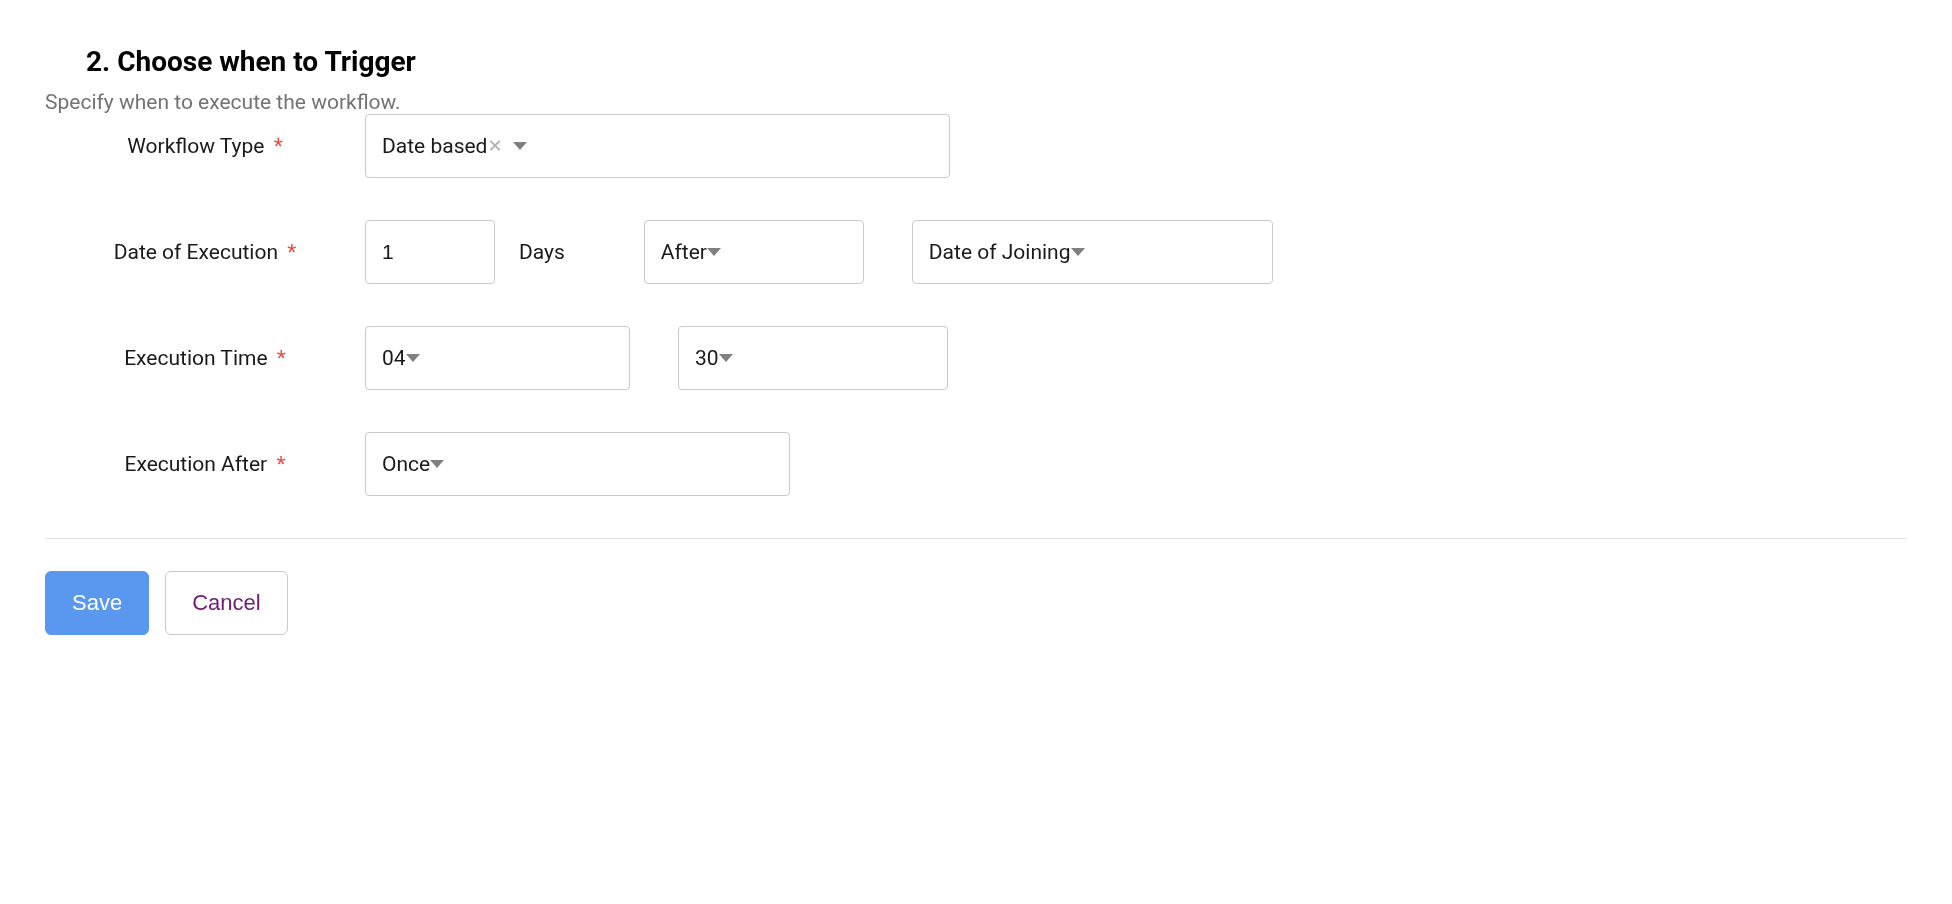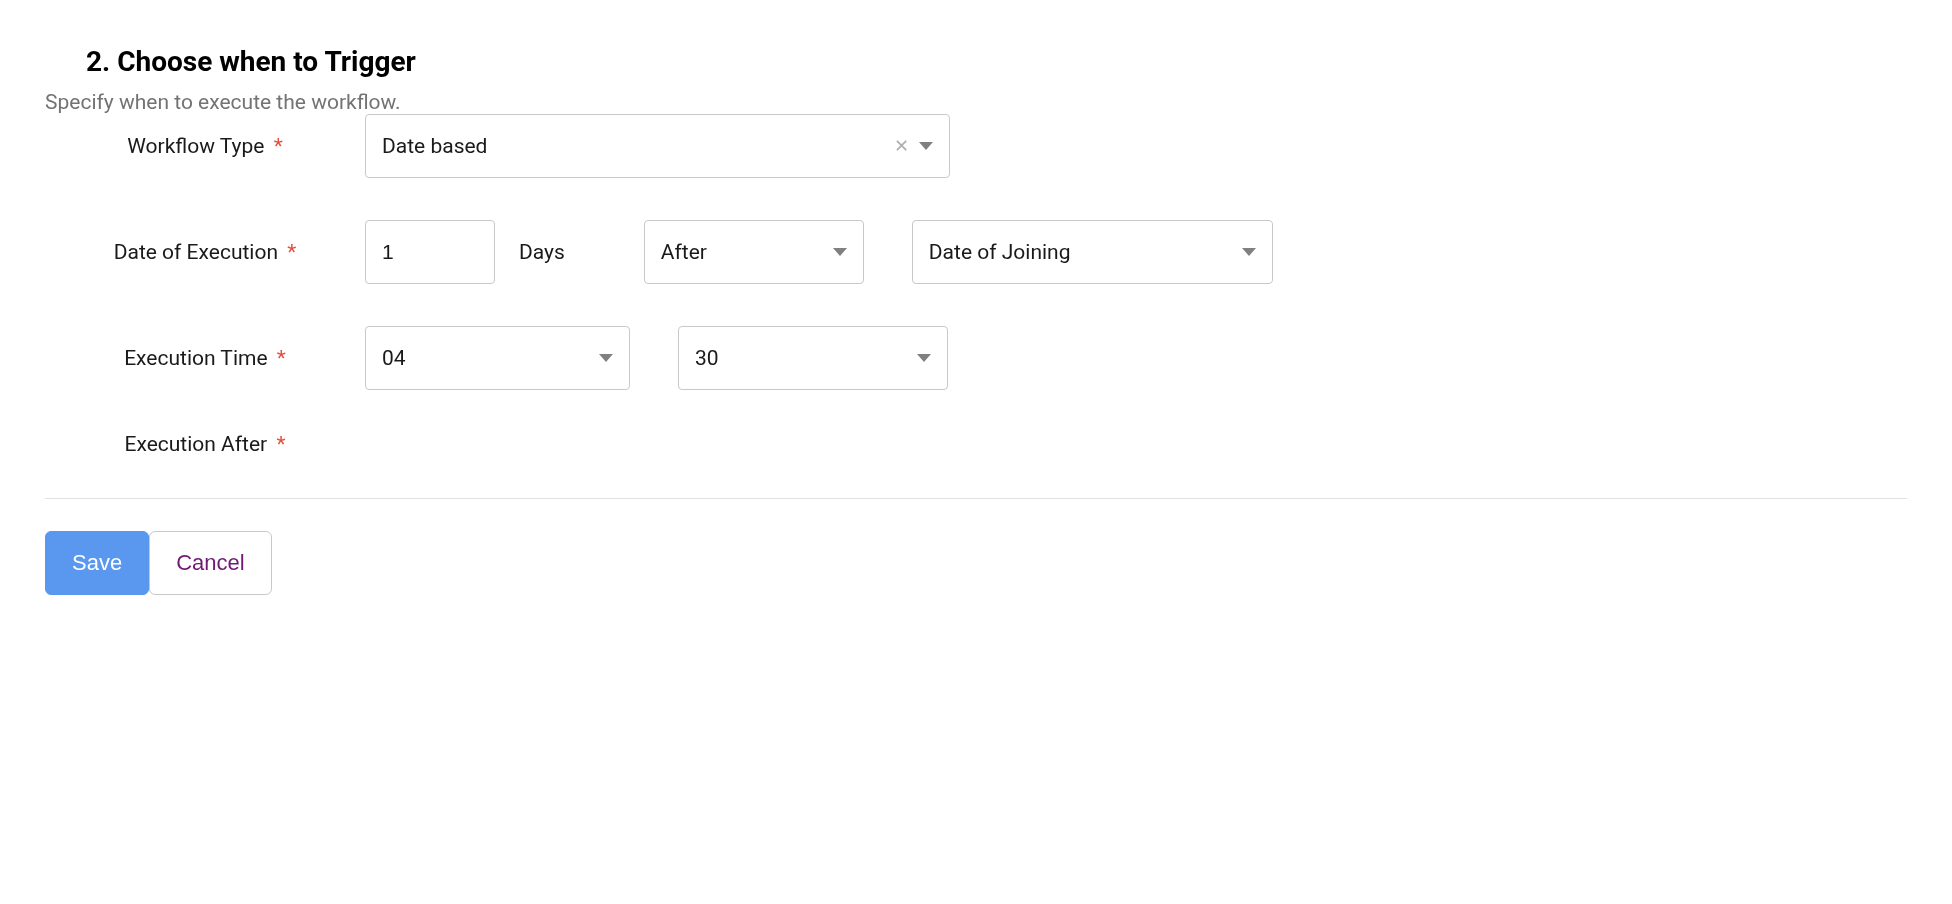--- a/index.html
+++ b/index.html
@@ -36,21 +36,20 @@
       color: #1a1a1a;
       text-align: center;
     }
     .required {
       color: #e74c3c;
       margin-left: 4px;
     }
     .select-box {
       display: flex;
       align-items: center;
-      justify-content: space-between;
       border: 1px solid #c9c9c9;
       border-radius: 4px;
       height: 64px;
       padding: 0 16px;
       background: #fff;
       cursor: pointer;
       font-size: 21px;
     }
     .select-box .value {
       color: #1a1a1a;
@@ -93,20 +92,21 @@
       align-items: center;
     }
     hr.divider {
       border: none;
       border-top: 1px solid #e1e1e1;
       margin-top: 40px;
       margin-bottom: 32px;
     }
     .button-row {
       display: flex;
+      gap: 16px;
     }
     .btn {
       display: inline-flex;
       align-items: center;
       justify-content: center;
       height: 64px;
       padding: 0 26px;
       border-radius: 6px;
       font-size: 22px;
       cursor: pointer;
@@ -189,20 +189,28 @@
         </span>
       </div>
     </div>
   </div>
 
   <div class="form-row">
     <div class="form-label">
       <span>Execution After</span>
       <span class="required">*</span>
     </div>
+    <div class="controls">
+      <div class="select-box" style="width:425px">
+        <span class="value">Once</span>
+        <span class="select-icons">
+          <span class="icon-caret"></span>
+        </span>
+      </div>
+    </div>
   </div>
 
   <hr class="divider">
 
   <div class="button-row">
     <button class="btn btn-primary">Save</button>
     <button class="btn btn-secondary">Cancel</button>
   </div>
 
 </div>

